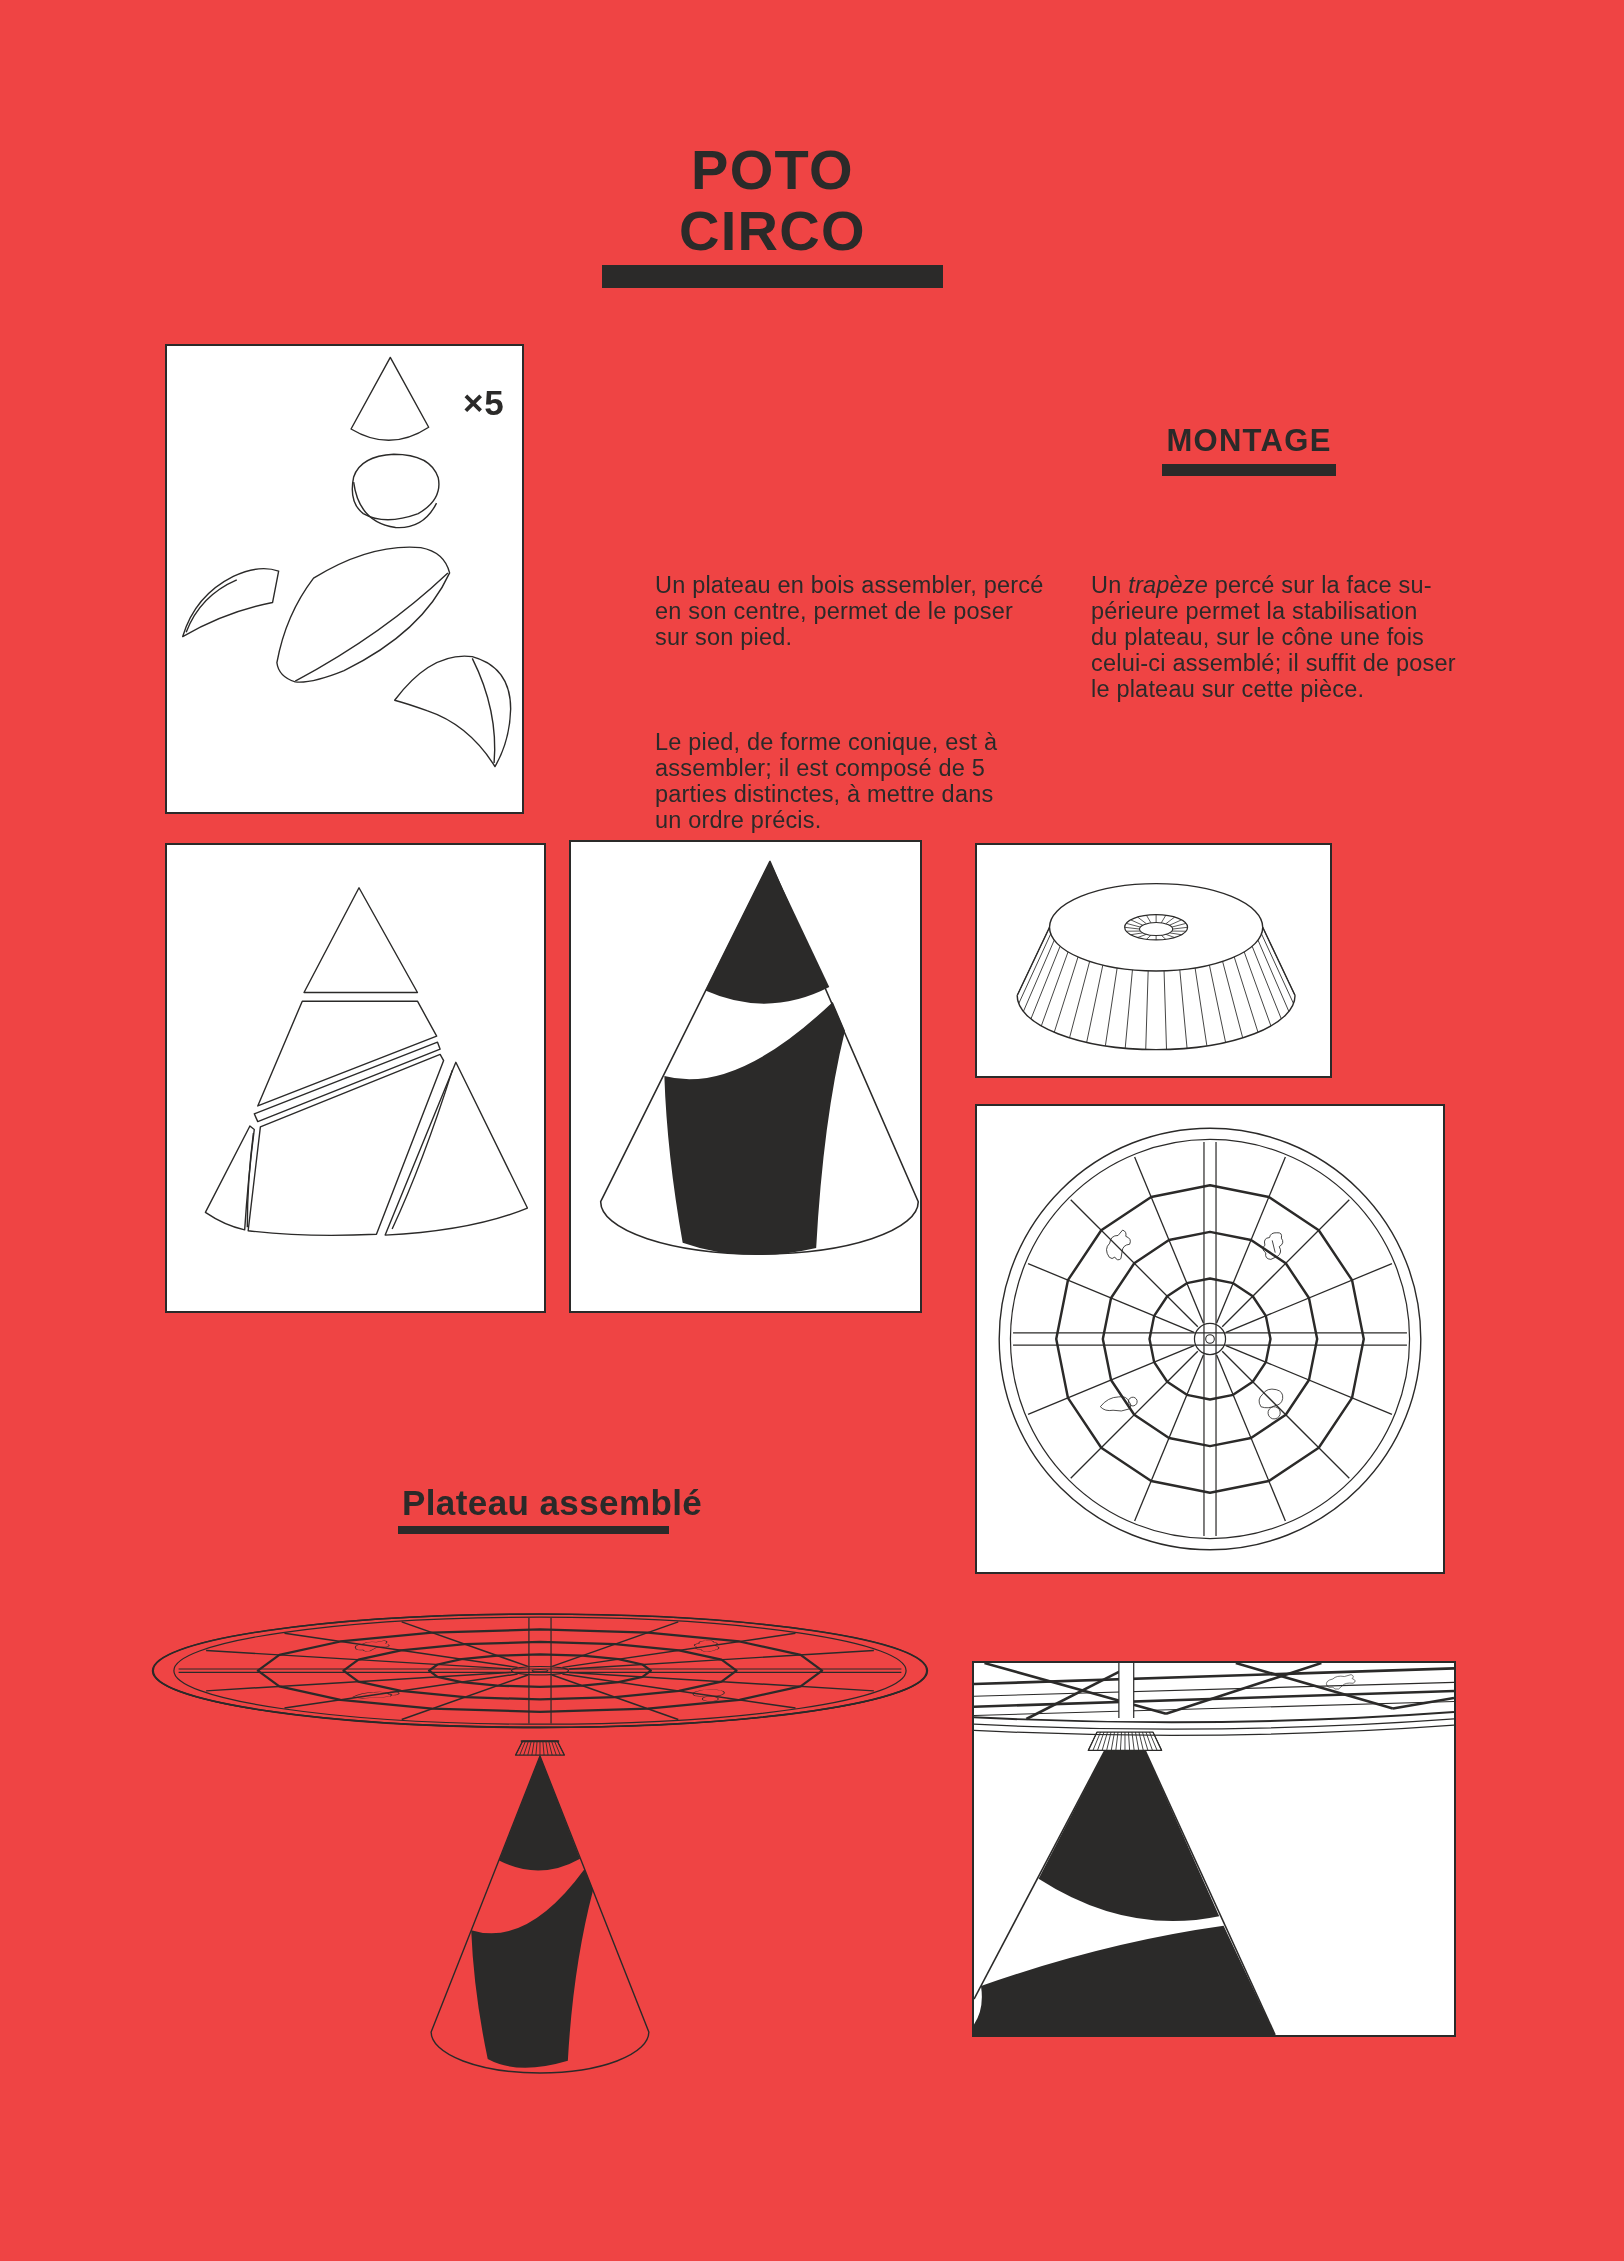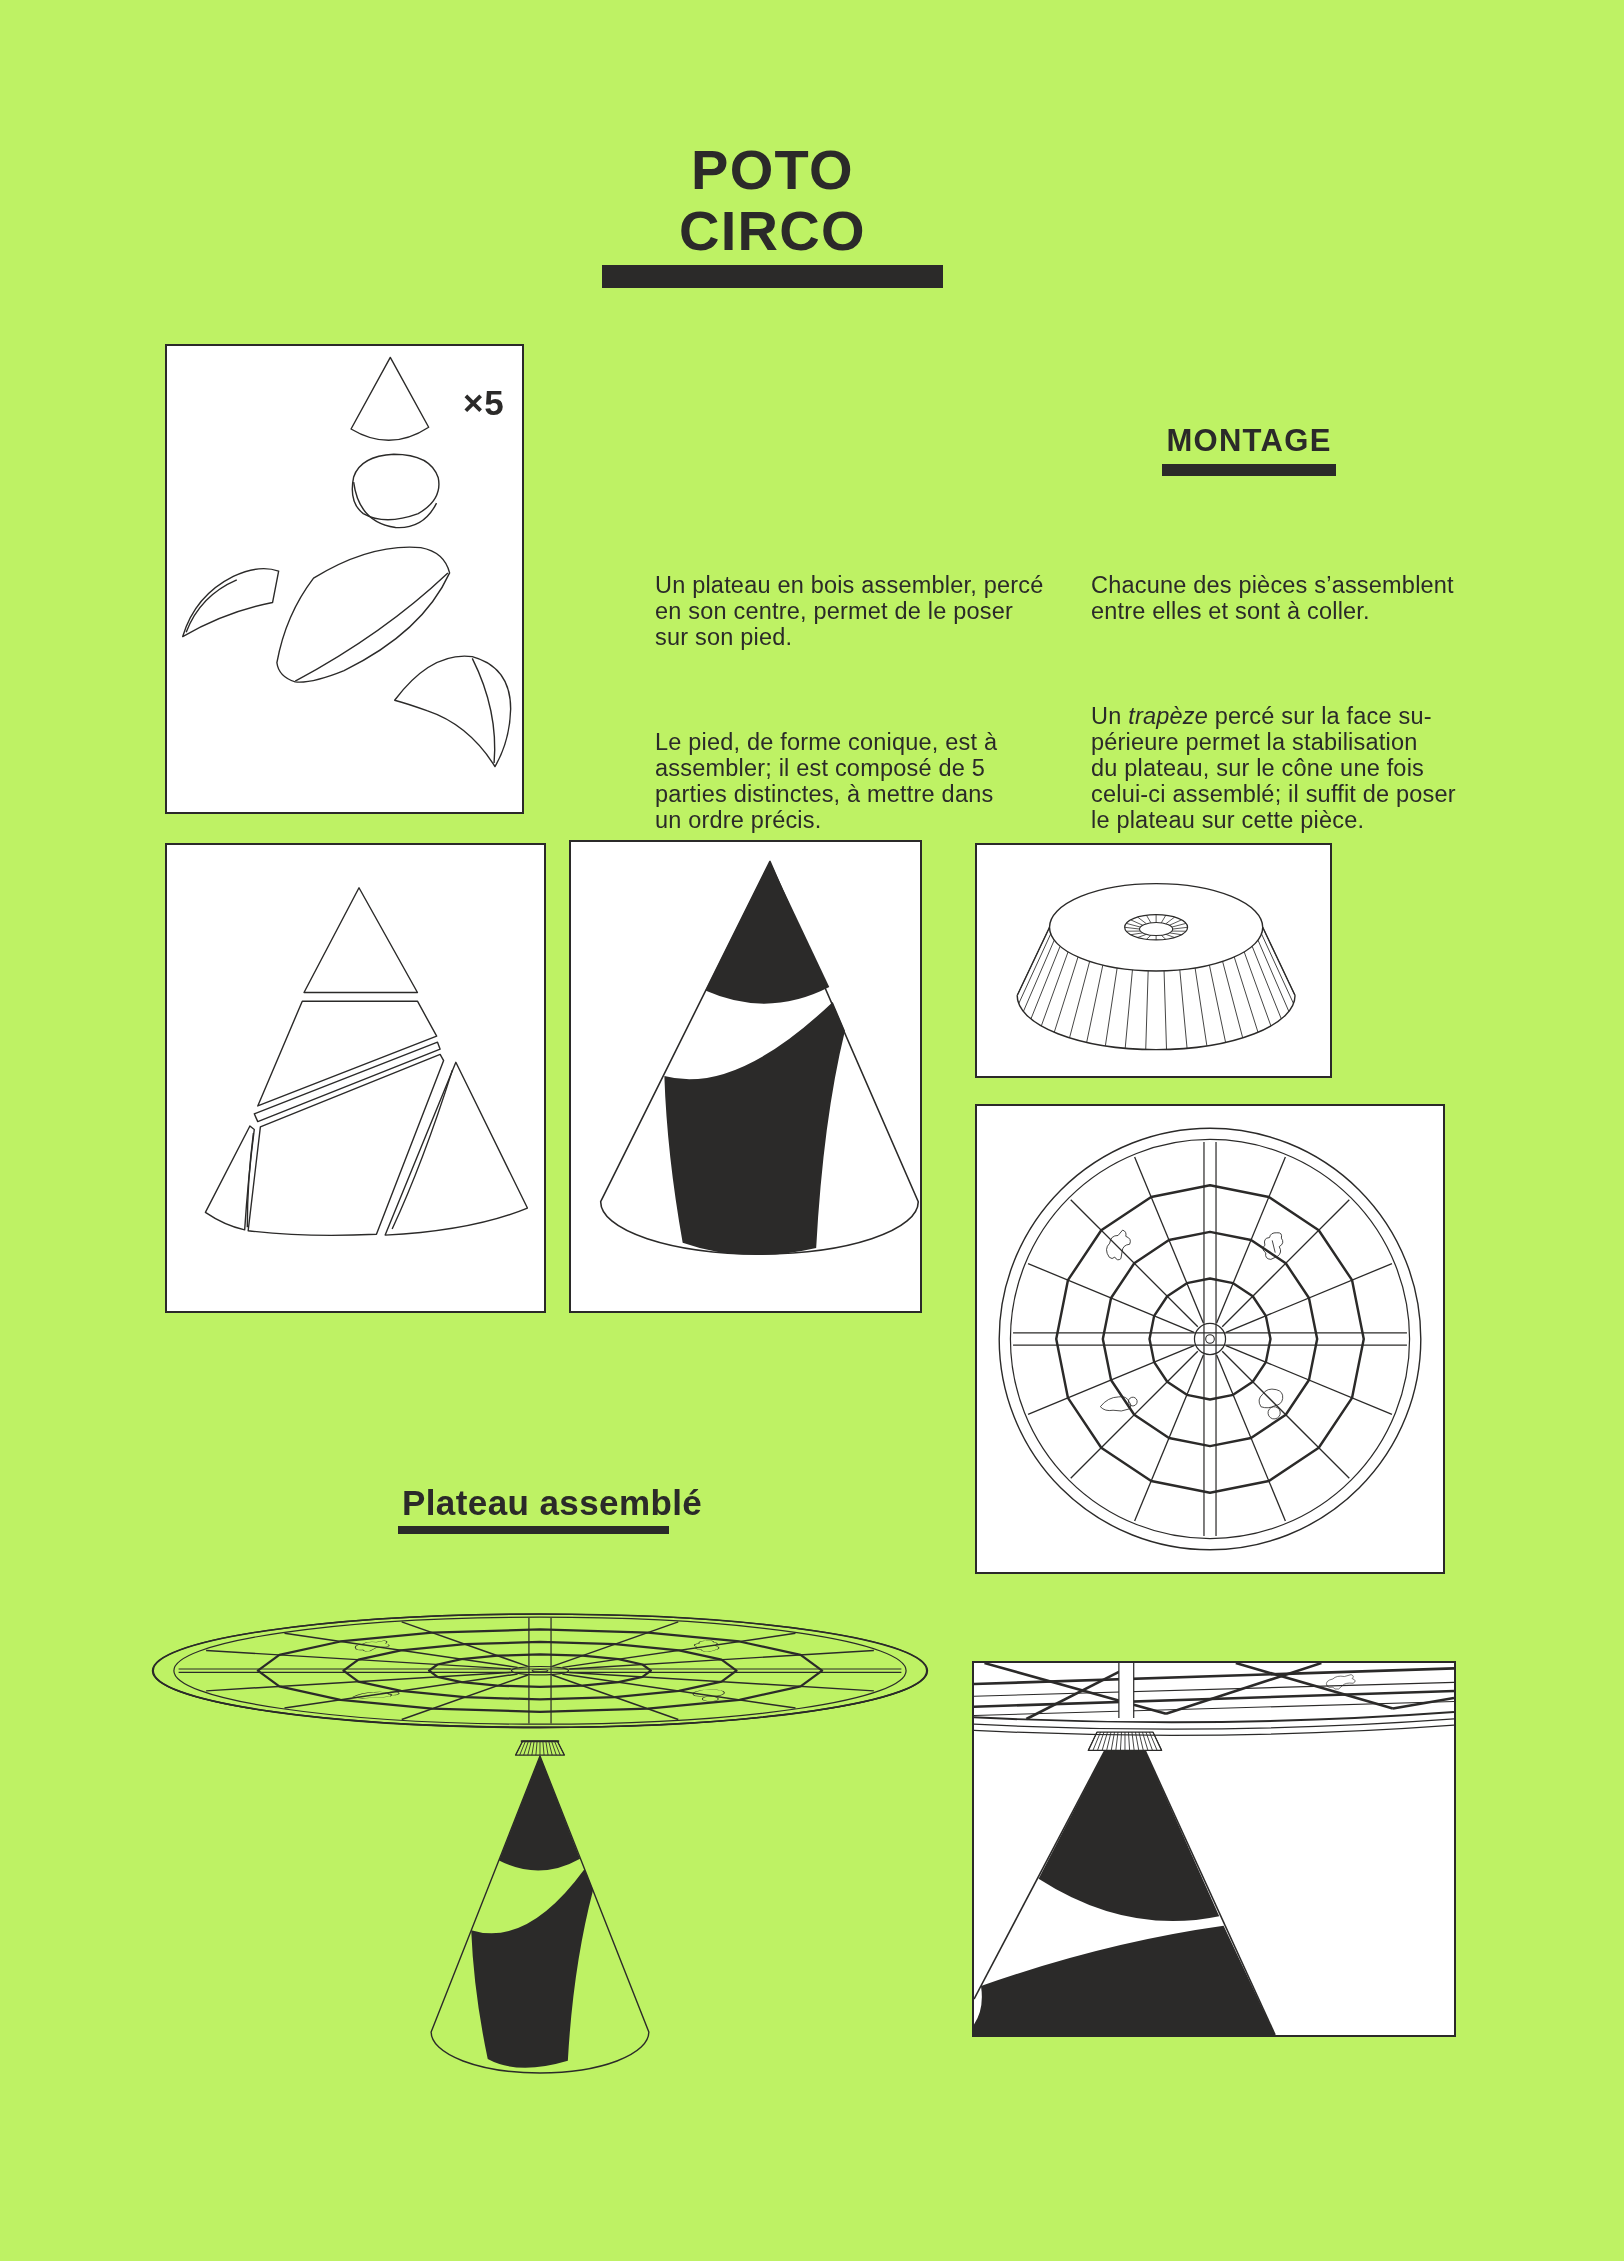--- a/index.html
+++ b/index.html
@@ -1,16 +1,16 @@
 <!DOCTYPE html>
 <html style="font-size:14px"><head>
 <meta charset="utf-8">
 <style>
   html,body{margin:0;padding:0;background:#e8e8e8;}
-  #page{position:relative;width:1624px;height:2261px;background:#bef264;
+  #page{position:relative;width:1624px;height:2261px;background:#ef4444;
         font-family:"Liberation Sans",sans-serif;color:#2b2a29;overflow:hidden;}
   .abs{position:absolute;}
   
   #title-block{left:602px;top:139px;width:341px;text-align:center;}
   #title-block h1{margin:0;font-size:56px;line-height:61px;font-weight:800;letter-spacing:1.3px;}
   #title-bar{width:341px;height:22.6px;background:#2b2a29;margin-top:4.4px;}
   .col-head{width:366px;text-align:center;}
   .col-head h2{margin:0;font-size:31px;line-height:35px;font-weight:800;letter-spacing:1.3px;}
   .col-head .bar{width:174px;height:12.2px;background:#2b2a29;margin:6.1px auto 0;}
   #materiel-head{left:655px;top:423px;}
@@ -75,22 +75,20 @@
 assembler; il est composé de 5
 parties distinctes, à mettre dans
 un ordre précis.</p>
   </div>
 
   <div class="abs col-head" id="montage-head">
     <h2>MONTAGE</h2>
     <div class="bar"></div>
   </div>
   <div class="abs paras" id="montage-text">
-    <p>Chacune des pièces s’assemblent
-entre elles et sont à coller.</p>
     <p><span>Un </span><em>trapèze</em><span> percé sur la face su-
 périeure permet la stabilisation
 du plateau, sur le cône une fois
 celui-ci assemblé; il suffit de poser
 le plateau sur cette pièce.</span></p>
   </div>
 
   <div class="abs panel" style="left:165px;top:843px;width:381px;height:470px;">
     <svg viewBox="0 0 432 534">
       <g stroke-width="1.6">

